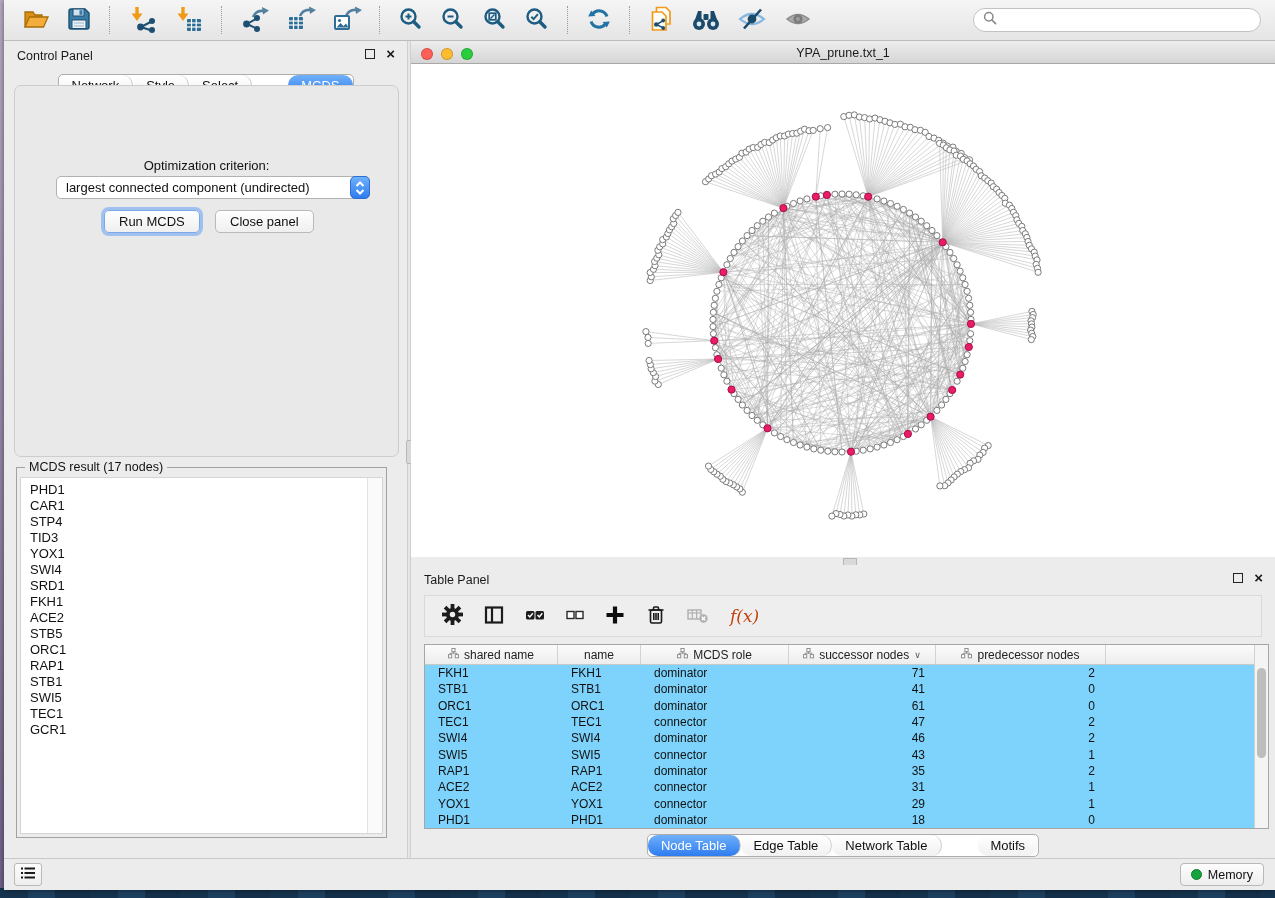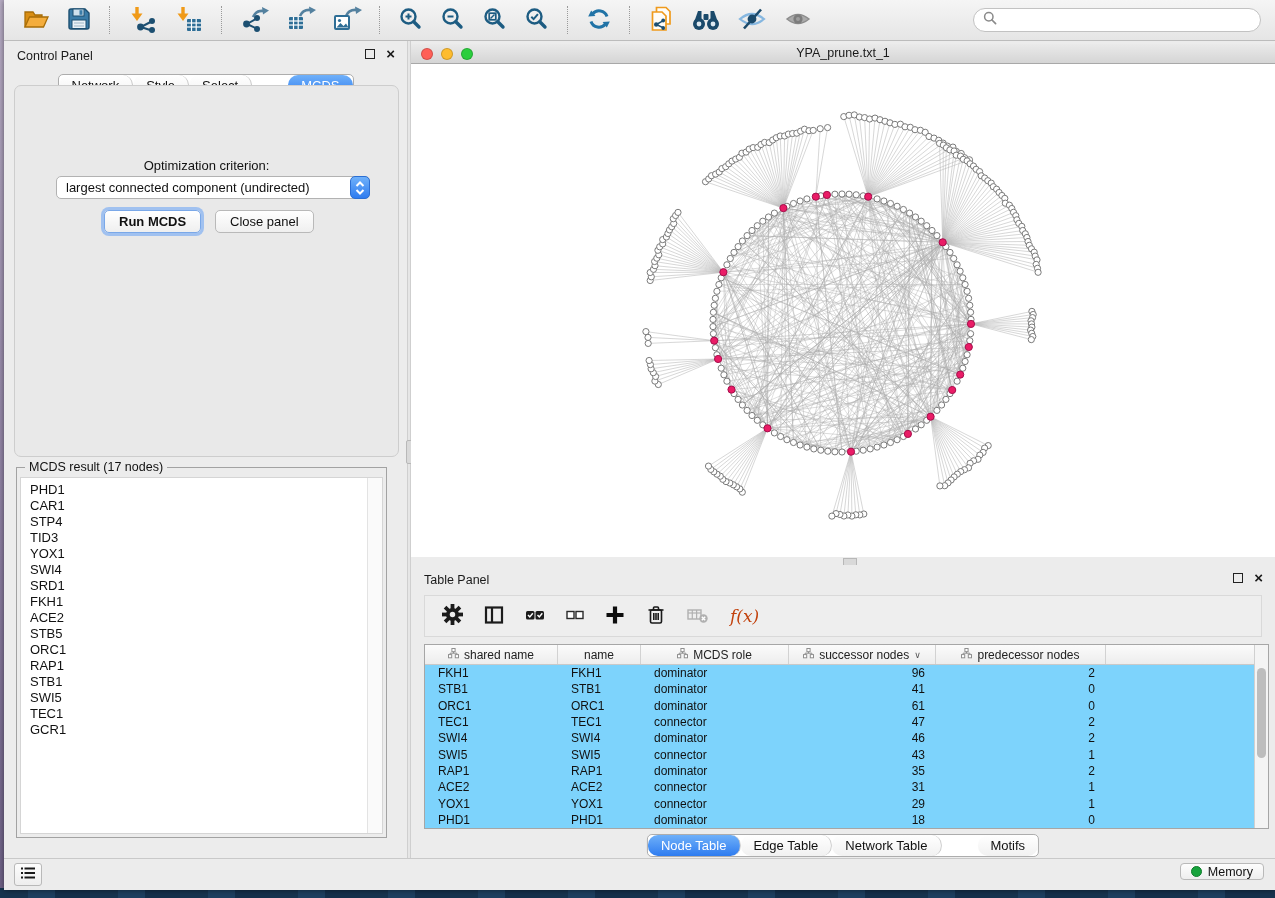--- a/index.html
+++ b/index.html
@@ -40,21 +40,21 @@
     background:#e9e9e9;border:1px solid #cdcdcd;border-radius:7px;}
   .opt-label{position:absolute;top:72px;left:0;width:100%;text-align:center;font-size:13px;color:#111;}
   .select{position:absolute;left:41px;top:90px;width:314px;height:23px;box-sizing:border-box;
     background:#fff;border:1px solid #b2b2b2;border-radius:5px;}
   .select .txt{font-size:13px;line-height:21px;padding-left:9px;color:#111;}
   .spin{position:absolute;right:-1px;top:-1px;width:20px;height:23px;border-radius:5px;
     background:linear-gradient(#70b1fa,#2e7cf0);border:1px solid #2b6fd4;box-sizing:border-box;
     display:flex;flex-direction:column;align-items:center;justify-content:center;}
   .btn{height:23px;border:1px solid #b9b9b9;border-radius:5px;background:linear-gradient(#ffffff,#efefef);
     font-size:13px;font-family:"Liberation Sans",sans-serif;padding:0 14px;color:#111;}
-  .run{position:absolute;left:89px;top:124px;box-shadow:0 0 0 3px rgba(100,160,245,.55);border-color:#7aa8e8;font-weight:bold;}
+  .run{position:absolute;left:89px;top:124px;box-shadow:0 0 0 3px rgba(100,160,245,.55);border-color:#7aa8e8;}
   .closep{position:absolute;left:200px;top:124px;}
   .gbox{position:absolute;left:12px;width:371px;top:426px;height:371px;border:1px solid #a2a2a2;background:#ececec;box-sizing:border-box;}
   .gbox-title{position:absolute;top:-8px;left:8px;background:#ececec;padding:0 4px;font-size:12.5px;color:#111;}
   .glist{position:absolute;left:3px;right:3px;top:9px;bottom:3px;background:#fff;border:1px solid #d5d5d5;overflow:hidden;}
   .gtrack{position:absolute;right:0;top:0;width:14px;height:100%;background:#fafafa;border-left:1px solid #e3e3e3;}
   .glist ul{margin:4px 0 0 0;padding:0 0 0 9px;list-style:none;font-size:13px;line-height:16px;color:#111;}
 
   
   .v-split{position:absolute;left:403px;top:41px;width:4px;bottom:32px;background:#e6e6e6;
     border-left:1px solid #cfcfcf;border-right:1px solid #cfcfcf;box-sizing:border-box;}
@@ -85,21 +85,21 @@
   .td{box-sizing:border-box;white-space:nowrap;overflow:hidden;}
   .vsb{position:absolute;right:0;top:0;bottom:0;width:14px;background:#f4f4f4;border-left:1px solid #d0d0d0;box-sizing:border-box;}
   .vsb .thumb{position:absolute;left:2px;right:2px;top:23px;height:90px;background:#bdbdbd;border-radius:5px;}
   .tp-tabs{position:absolute;left:50%;transform:translateX(-50%);top:269px;}
 
   
   .status{position:absolute;left:0;right:0;bottom:0;height:32px;background:#ececec;border-top:1px solid #c9c9c9;box-sizing:border-box;}
   .menu-btn{position:absolute;left:10px;top:4px;width:28px;height:23px;box-sizing:border-box;
     background:linear-gradient(#fdfdfd,#eeeeee);border:1px solid #b9b9b9;border-radius:3px;
     display:flex;align-items:center;justify-content:center;}
-  .mem-btn{position:absolute;right:11px;top:4px;height:17px;box-sizing:border-box;border:1px solid #b9b9b9;border-radius:4px;
+  .mem-btn{position:absolute;right:11px;top:4px;height:23px;box-sizing:border-box;border:1px solid #b9b9b9;border-radius:4px;
     background:linear-gradient(#fdfdfd,#eeeeee);font-size:12.5px;color:#111;display:flex;align-items:center;gap:6px;padding:0 10px;
     font-family:"Liberation Sans",sans-serif;}
   .mem-dot{width:11px;height:11px;border-radius:50%;background:#17a33c;border:1px solid #0e7c2b;box-sizing:border-box;}
 </style>
 </head>
 <body>
 
 <div class="wall-left"></div>
 <div class="wall-bottom"></div>
 
@@ -1352,21 +1352,21 @@
                 </g>
               </svg></span>
             <span>predecessor nodes</span>
           </div>
         </div>
       <div id="tbl-body">
           <div class="tr">
             <div class="td" style="width: 133px; text-align: left; padding: 0px 0px 0px 13px;">FKH1</div>
             <div class="td" style="width: 83px; text-align: left; padding: 0px 0px 0px 13px;">FKH1</div>
             <div class="td" style="width: 148px; text-align: left; padding: 0px 0px 0px 13px;">dominator</div>
-            <div class="td" style="width: 147px; text-align: right; padding: 0px 11px 0px 0px;">96</div>
+            <div class="td" style="width: 147px; text-align: right; padding: 0px 11px 0px 0px;">71</div>
             <div class="td" style="width: 170px; text-align: right; padding: 0px 11px 0px 0px;">2</div>
           </div>
           <div class="tr">
             <div class="td" style="width: 133px; text-align: left; padding: 0px 0px 0px 13px;">STB1</div>
             <div class="td" style="width: 83px; text-align: left; padding: 0px 0px 0px 13px;">STB1</div>
             <div class="td" style="width: 148px; text-align: left; padding: 0px 0px 0px 13px;">dominator</div>
             <div class="td" style="width: 147px; text-align: right; padding: 0px 11px 0px 0px;">41</div>
             <div class="td" style="width: 170px; text-align: right; padding: 0px 11px 0px 0px;">0</div>
           </div>
           <div class="tr">

